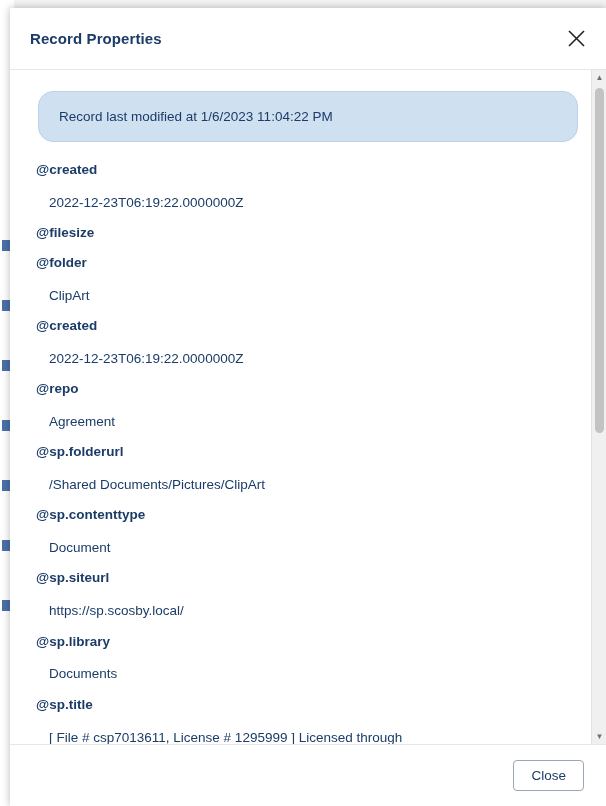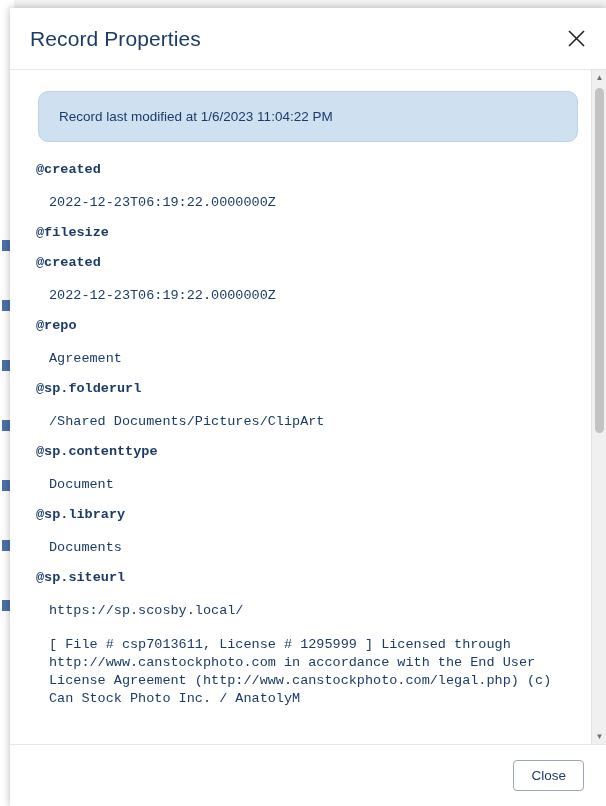--- a/index.html
+++ b/index.html
@@ -58,22 +58,22 @@
     position: relative;
     height: 62px;
     flex: 0 0 62px;
     display: flex;
     align-items: center;
     padding: 0 18px 0 20px;
     border-bottom: 1px solid #e6e6e6;
     box-sizing: border-box;
   }
   .dialog-title {
-    font-size: 21px;
-    font-weight: normal;
+    font-size: 15px;
+    font-weight: bold;
     color: #1b3c68;
     letter-spacing: 0.1px;
   }
   .close-x {
     position: absolute;
     right: 16px;
     top: 50%;
     transform: translateY(-50%);
     width: 28px;
     height: 28px;
@@ -99,31 +99,30 @@
     right: 0;
     bottom: 0;
     overflow: hidden;
     padding: 16px 26px 8px 26px;
     box-sizing: border-box;
   }
 
   .notice {
     background: #cfe0f1;
     border: 1px solid #bcd2e8;
-    border-radius: 10px;
+    border-radius: 15px;
     color: #1b3c68;
     font-size: 13.5px;
     padding: 17px 20px;
     margin: 5px 2px 20px 2px;
     box-sizing: border-box;
   }
 
   .prop {
     margin-bottom: 13px;
-    font-family: Liberation Mono, monospace;
   }
   .prop-key {
     font-size: 13.5px;
     font-weight: bold;
     color: #1b3c68;
     line-height: 1.25;
   }
   .prop-val {
     font-size: 13.5px;
     color: #1b3c68;
@@ -223,44 +222,49 @@
       <div class="notice">Record last modified at 1/6/2023 11:04:22 PM</div>
 
       <div class="prop">
         <div class="prop-key">@created</div>
         <div class="prop-val">2022-12-23T06:19:22.0000000Z</div>
       </div>
       <div class="prop">
         <div class="prop-key">@filesize</div>
       </div>
       <div class="prop">
+        <div class="prop-key">@folder</div>
+        <div class="prop-val">ClipArt</div>
+      </div>
+      <div class="prop">
         <div class="prop-key">@created</div>
         <div class="prop-val">2022-12-23T06:19:22.0000000Z</div>
       </div>
       <div class="prop">
         <div class="prop-key">@repo</div>
         <div class="prop-val">Agreement</div>
       </div>
       <div class="prop">
         <div class="prop-key">@sp.folderurl</div>
         <div class="prop-val">/Shared Documents/Pictures/ClipArt</div>
       </div>
       <div class="prop">
         <div class="prop-key">@sp.contenttype</div>
         <div class="prop-val">Document</div>
       </div>
       <div class="prop">
+        <div class="prop-key">@sp.siteurl</div>
+        <div class="prop-val">https://sp.scosby.local/</div>
+      </div>
+      <div class="prop">
         <div class="prop-key">@sp.library</div>
         <div class="prop-val">Documents</div>
       </div>
       <div class="prop">
-        <div class="prop-key">@sp.siteurl</div>
-        <div class="prop-val">https://sp.scosby.local/</div>
-      </div>
-      <div class="prop">
+        <div class="prop-key">@sp.title</div>
         <div class="prop-val">[ File # csp7013611, License # 1295999 ] Licensed through http://www.canstockphoto.com in accordance with the End User License Agreement (http://www.canstockphoto.com/legal.php) (c) Can Stock Photo Inc. / AnatolyM</div>
       </div>
 
     </div>
 
     <div class="scrollbar">
       <div class="sb-arrow up">▲</div>
       <div class="sb-thumb"></div>
       <div class="sb-arrow down">▼</div>
     </div>

